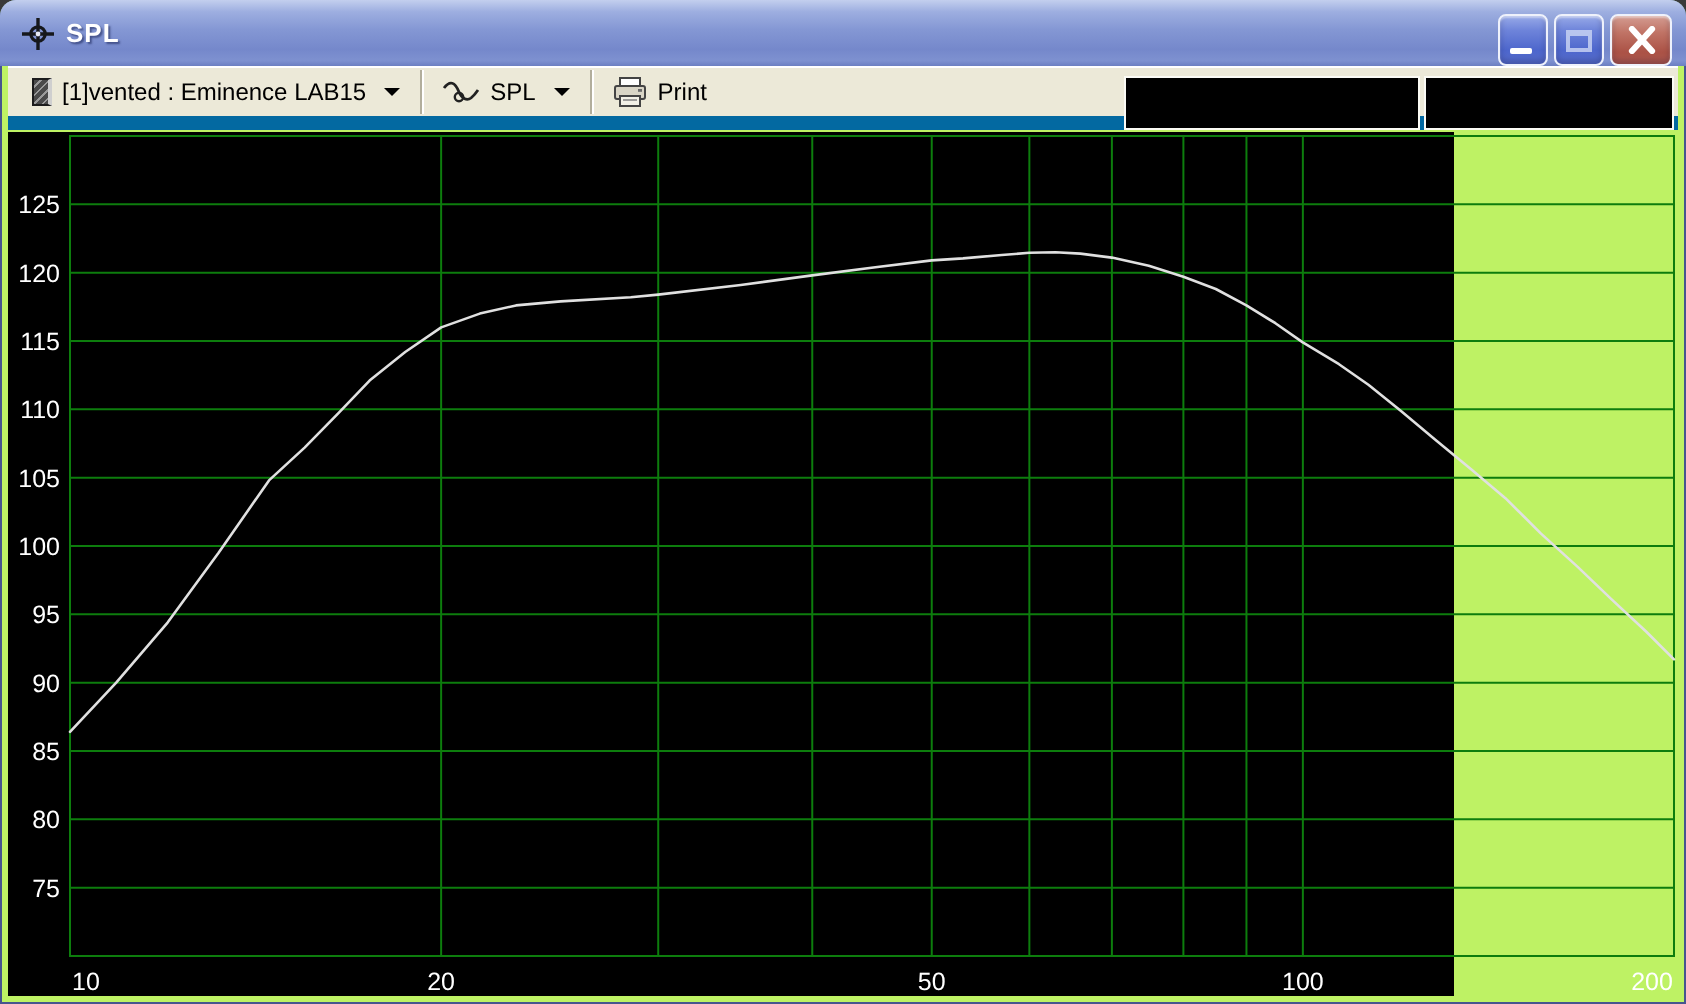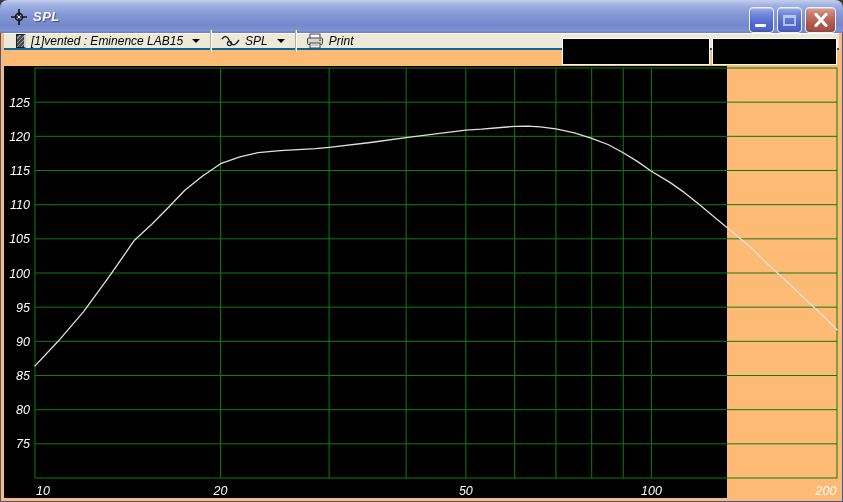--- a/index.html
+++ b/index.html
@@ -1,24 +1,23 @@
 <!DOCTYPE html>
 <html><head>
 <meta charset="utf-8">
 <style>
   * { margin:0; padding:0; box-sizing:border-box; }
   html,body { background:#3a3a3a; font-family:"Liberation Sans", sans-serif; }
 
   .window{
     position:relative; width:843px; height:502px;
-    background:#fdba74;
+    background:#bef264;
     border-radius:8px 8px 0 0;
     overflow:hidden;
     box-shadow:inset 0 0 0 1px #46558e;
-    font-style:italic;
   }
 
   
   .titlebar{
     position:absolute; top:0; left:0; right:0; height:33px;
     background:linear-gradient(180deg,#c3cfee 0%,#9daee0 18%,#8497d4 45%,#7588cb 75%,#7e91d0 92%,#6c7fc2 100%);
     border-radius:7px 7px 0 0;
     display:flex; align-items:center;
   }
   .title-icon{ width:18px; height:18px; margin:0 5px 0 10px; display:flex; }
@@ -35,24 +34,24 @@
     position:relative; cursor:pointer;
     box-shadow:inset 0 1px 1px rgba(255,255,255,.45), inset 0 -2px 3px rgba(0,0,40,.25);
   }
   .wbtn.minmax{ background:linear-gradient(180deg,#98aae8 0%,#6e84da 30%,#4d66cc 72%,#5a71d2 100%); }
   .wbtn.close{ width:31px; background:linear-gradient(180deg,#d49c92 0%,#c07365 35%,#ab5246 75%,#b55c50 100%); }
   .glyph-min{ position:absolute; left:5px; bottom:5px; width:11px; height:3px; background:#fff; border-radius:1px; }
   .glyph-max{ width:13px; height:11px; border:2px solid #c7d1f2; border-top-width:3px; opacity:.85; }
 
   
   .toolbar{
-    position:absolute; top:33px; left:4px; right:4px; height:17px;
+    position:absolute; top:33px; left:4px; right:4px; height:32px;
     background:#ece9d8;
     border-top:1px solid #ffffff;
-    border-bottom:2px solid #0369a1;
+    border-bottom:7px solid #0369a1;
     display:flex; align-items:center;
   }
   .tgroup{
     display:flex; align-items:center; gap:5px;
     height:26px; padding:0 6px; cursor:pointer; border-radius:2px;
   }
   .tlabel{ font-size:12px; color:#000; white-space:nowrap; }
   .tri-down{
     width:0; height:0; margin-left:4px;
     border-left:4px solid transparent; border-right:4px solid transparent;

